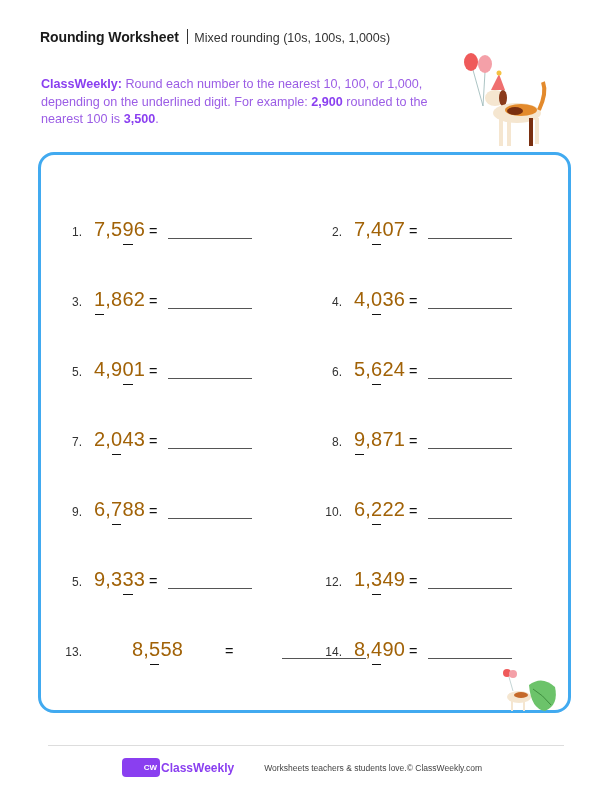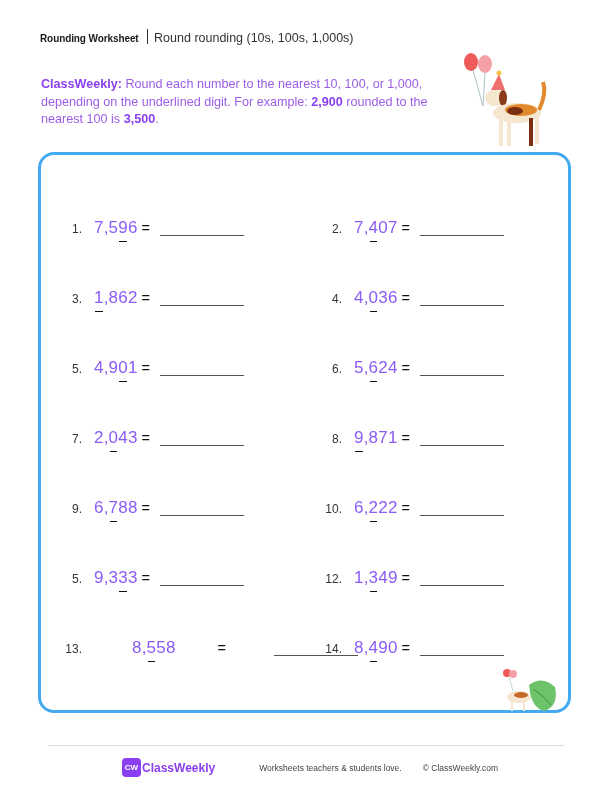--- a/index.html
+++ b/index.html
@@ -1,46 +1,46 @@
 <!DOCTYPE html>
 <html><head>
 <meta charset="utf-8">
 <style>
   html, body { margin: 0; padding: 0; background: #ffffff; }
   body { width: 612px; height: 792px; position: relative; overflow: hidden; font-family: "Liberation Sans", "DejaVu Sans", sans-serif; color: #222; }
   .header { position: absolute; left: 40px; top: 27px; display: flex; align-items: baseline; white-space: nowrap; }
-  .title { font-size: 10px; font-weight: bold; color: #1a1a1a; letter-spacing: -0.1px; }
+  .title { font-size: 14px; font-weight: bold; color: #1a1a1a; letter-spacing: -0.1px; }
   .sep { display: inline-block; width: 1.5px; height: 15px; background: #333; margin: 0 6px 0 8px; position: relative; top: 2px; }
   .subtitle { font-size: 12.5px; color: #333; }
   .instructions { position: absolute; left: 41px; top: 76px; width: 405px; font-size: 12.6px; line-height: 17.5px; color: #9b5de5; }
   .instructions b { font-weight: bold; color: #8a3ff0; }
   .frame { position: absolute; left: 38px; top: 152px; width: 533px; height: 561px; border: 3px solid #41aaf0; border-radius: 16px; box-sizing: border-box; }
   .problem { position: absolute; display: flex; align-items: baseline; white-space: nowrap; }
   .pnum { font-size: 12px; color: #333; width: 30px; text-align: right; margin-right: 12px; }
-  .pval { font-size: 17px; color: #8b5cf6; letter-spacing: 0.2px; }
+  .pval { font-size: 20px; color: #a16207; letter-spacing: 0.2px; }
   .pval .d { position: relative; display: inline-block; }
   .pval .d.u::after { content: ""; position: absolute; left: 1px; right: 1px; bottom: -4px; height: 1.5px; background: #111; }
   .eq { font-size: 14.5px; margin-left: 4px; color: #111; }
   .blank { display: inline-block; width: 84px; border-bottom: 1.5px solid #555; margin-left: 10px; height: 1px; position: relative; top: 3px; }
   .footer-line { position: absolute; left: 48px; top: 745px; width: 516px; height: 1px; background: #ddd; }
   .footer { position: absolute; left: 122px; top: 758px; display: flex; align-items: center; white-space: nowrap; }
-  .logo-box { width: 19px; height: 19px; border-radius: 4px; background: #8a3ff0; color: #fff; font-size: 8px; font-weight: bold; display: flex; align-items: center; justify-content: center; }
+  .logo-box { width: 19px; height: 19px; border-radius: 4px; background: #8a3ff0; color: #fff; font-size: 8px; font-weight: bold; display: flex; align-items: center; justify-content: center; padding-left: 19px; }
   .brand { font-size: 12px; font-weight: bold; color: #8a3ff0; margin-left: 1px; }
-  .tagline { font-size: 8.5px; color: #444; margin-left: 44px; }
-  .copy { font-size: 8.5px; color: #444; margin-left: 21px; text-align: right; }
+  .tagline { font-size: 8.5px; color: #444; margin-left: 30px; }
+  .copy { font-size: 8.5px; color: #444; margin-left: 0; text-align: right; }
   .dog-top { position: absolute; left: 455px; top: 48px; width: 100px; height: 105px; }
   .dog-small { position: absolute; left: 497px; top: 665px; width: 65px; height: 50px; }
 </style>
 </head>
 <body>
 
 <div class="header">
   <span class="title">Rounding Worksheet</span>
   <span class="sep"></span>
-  <span class="subtitle">Round rounding (10s, 100s, 1,000s)</span>
+  <span class="subtitle">Mixed rounding (10s, 100s, 1,000s)</span>
 </div>
 
 <div class="instructions"><b>ClassWeekly:</b><span> Round each number to the nearest 10, 100, or 1,000, depending on the underlined digit. For example: </span><b>2,900</b><span> rounded to the nearest 100 is </span><b>3,500</b><span>.</span></div>
 
 <svg class="dog-top" viewBox="0 0 100 105">
   <line x1="18" y1="22" x2="28" y2="58" stroke="#8aa" stroke-width="0.7"></line>
   <line x1="30" y1="24" x2="28" y2="58" stroke="#8aa" stroke-width="0.7"></line>
   <ellipse cx="16" cy="14" rx="7" ry="9" fill="#ef5a5a"></ellipse>
   <ellipse cx="30" cy="16" rx="7" ry="9" fill="#f4a0a8"></ellipse>
   <polygon points="36,42 44,26 50,42" fill="#ef6f6f"></polygon>

